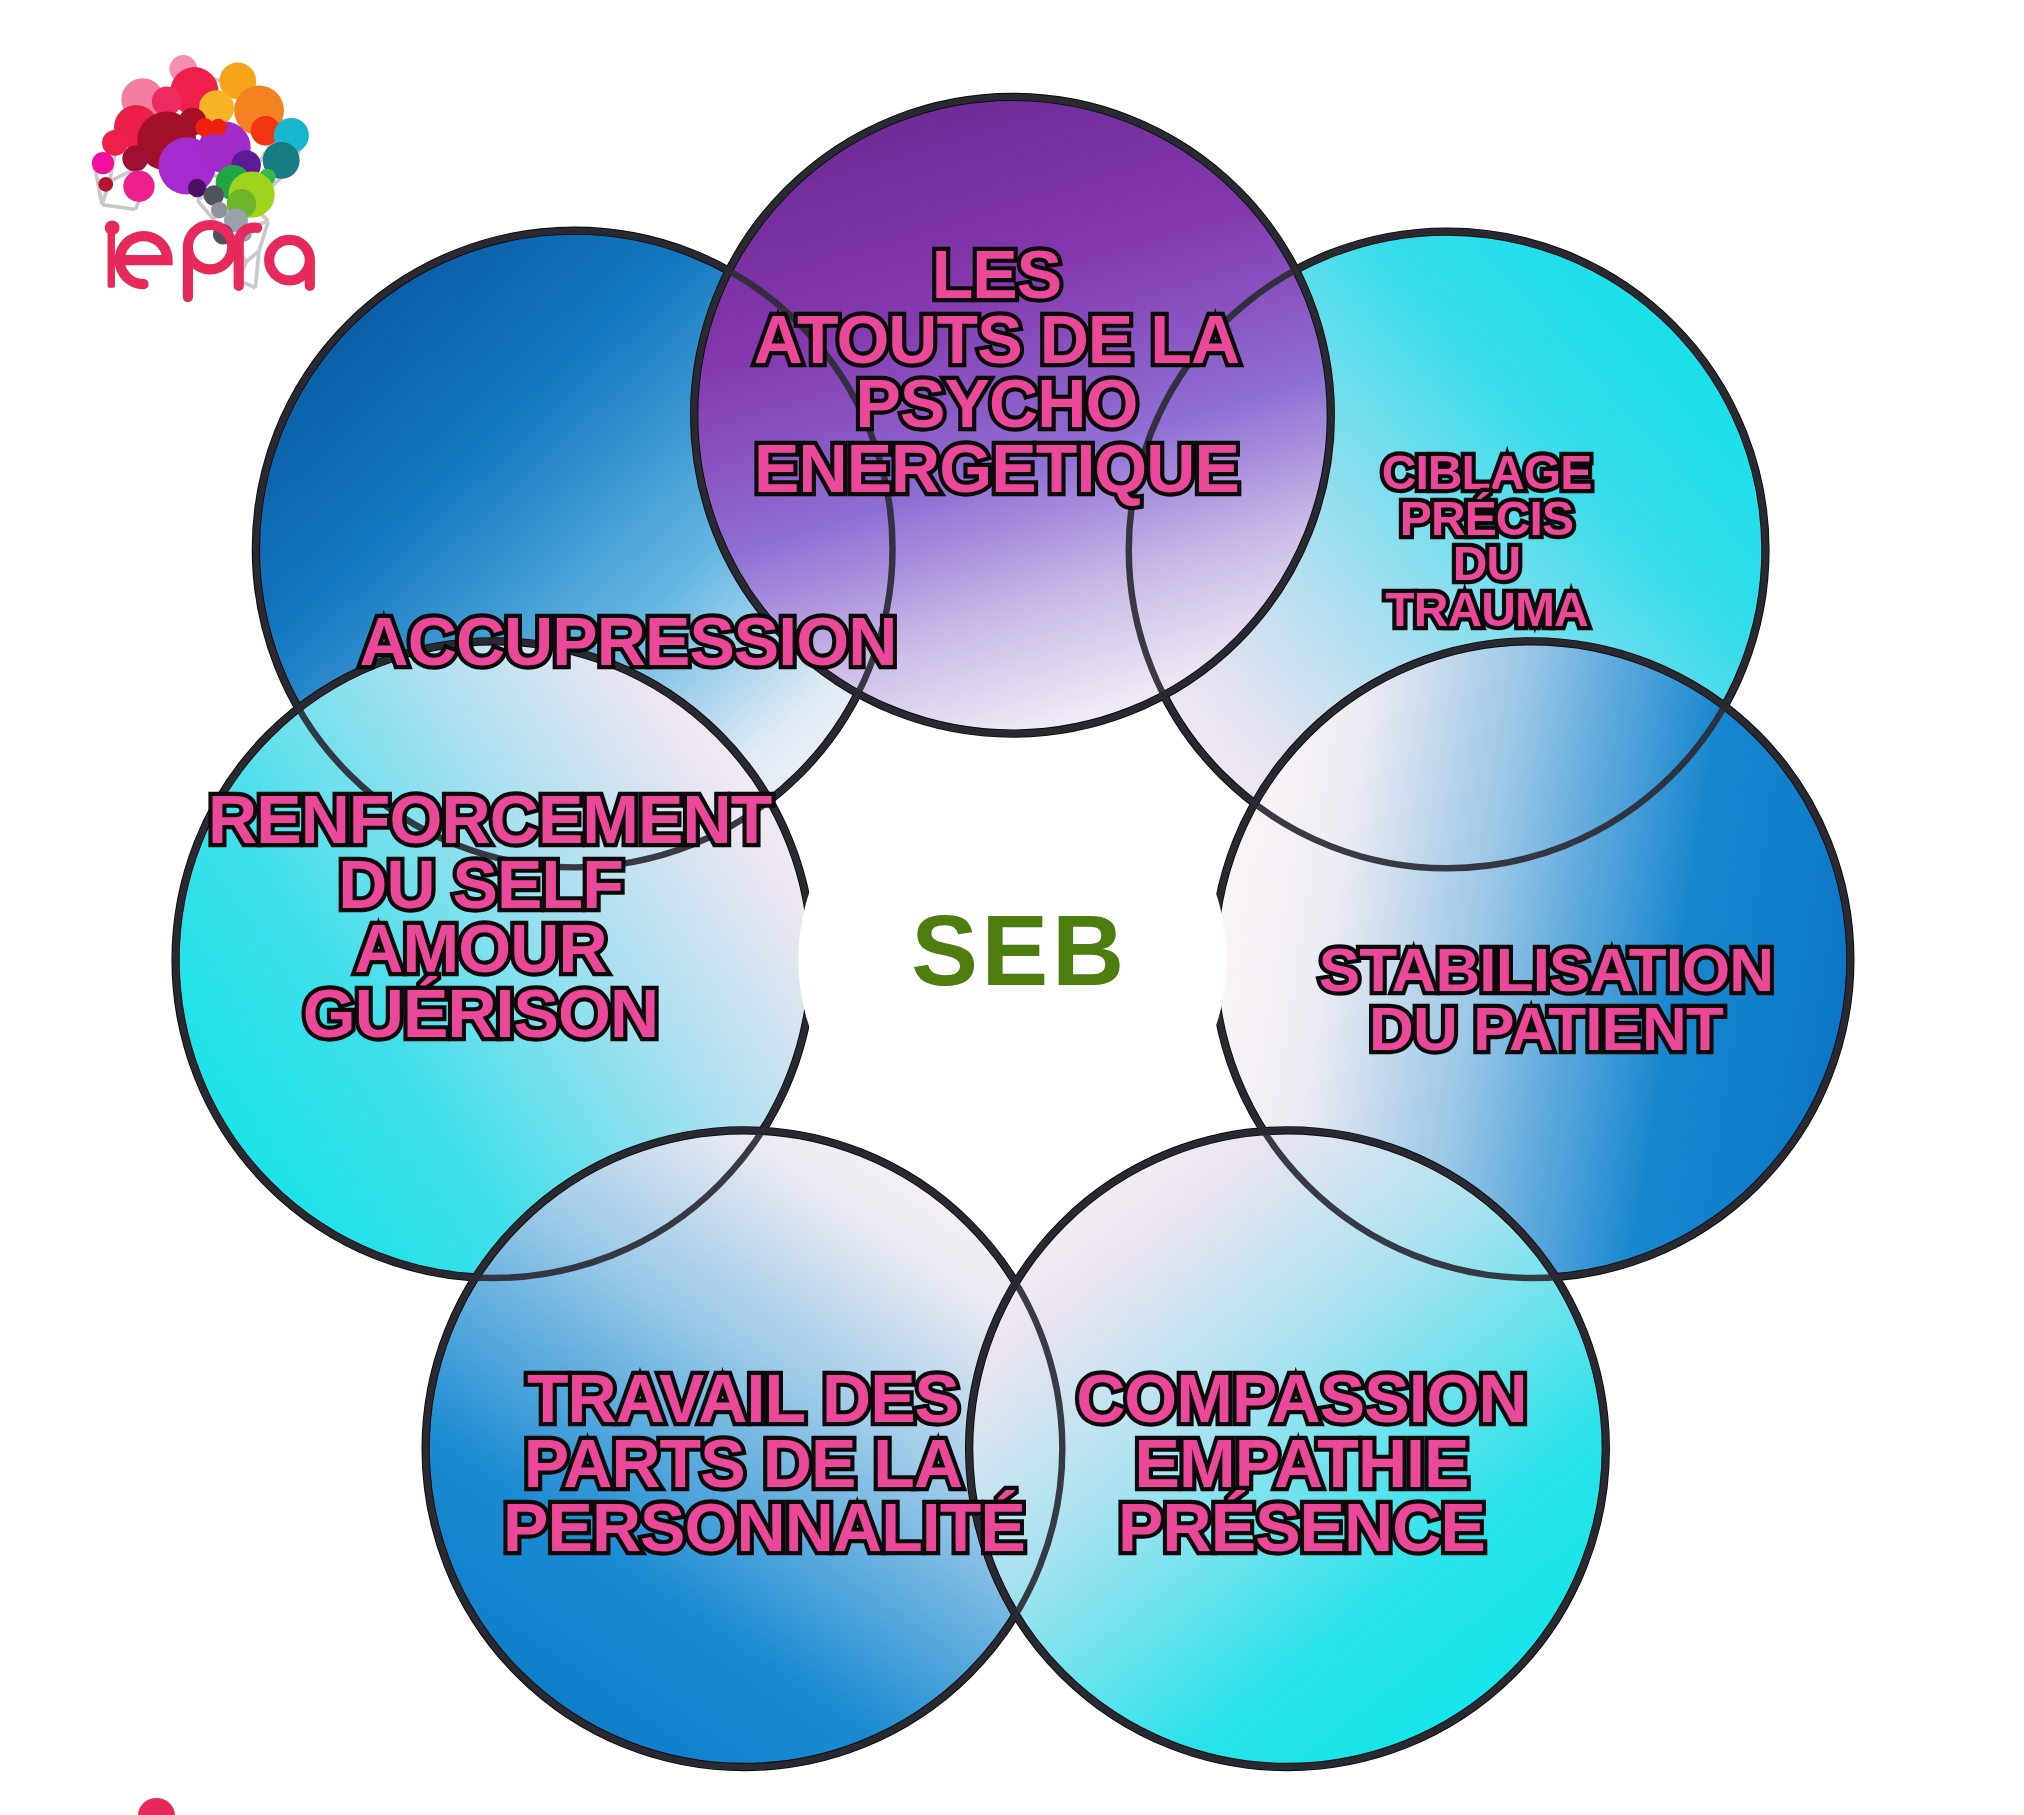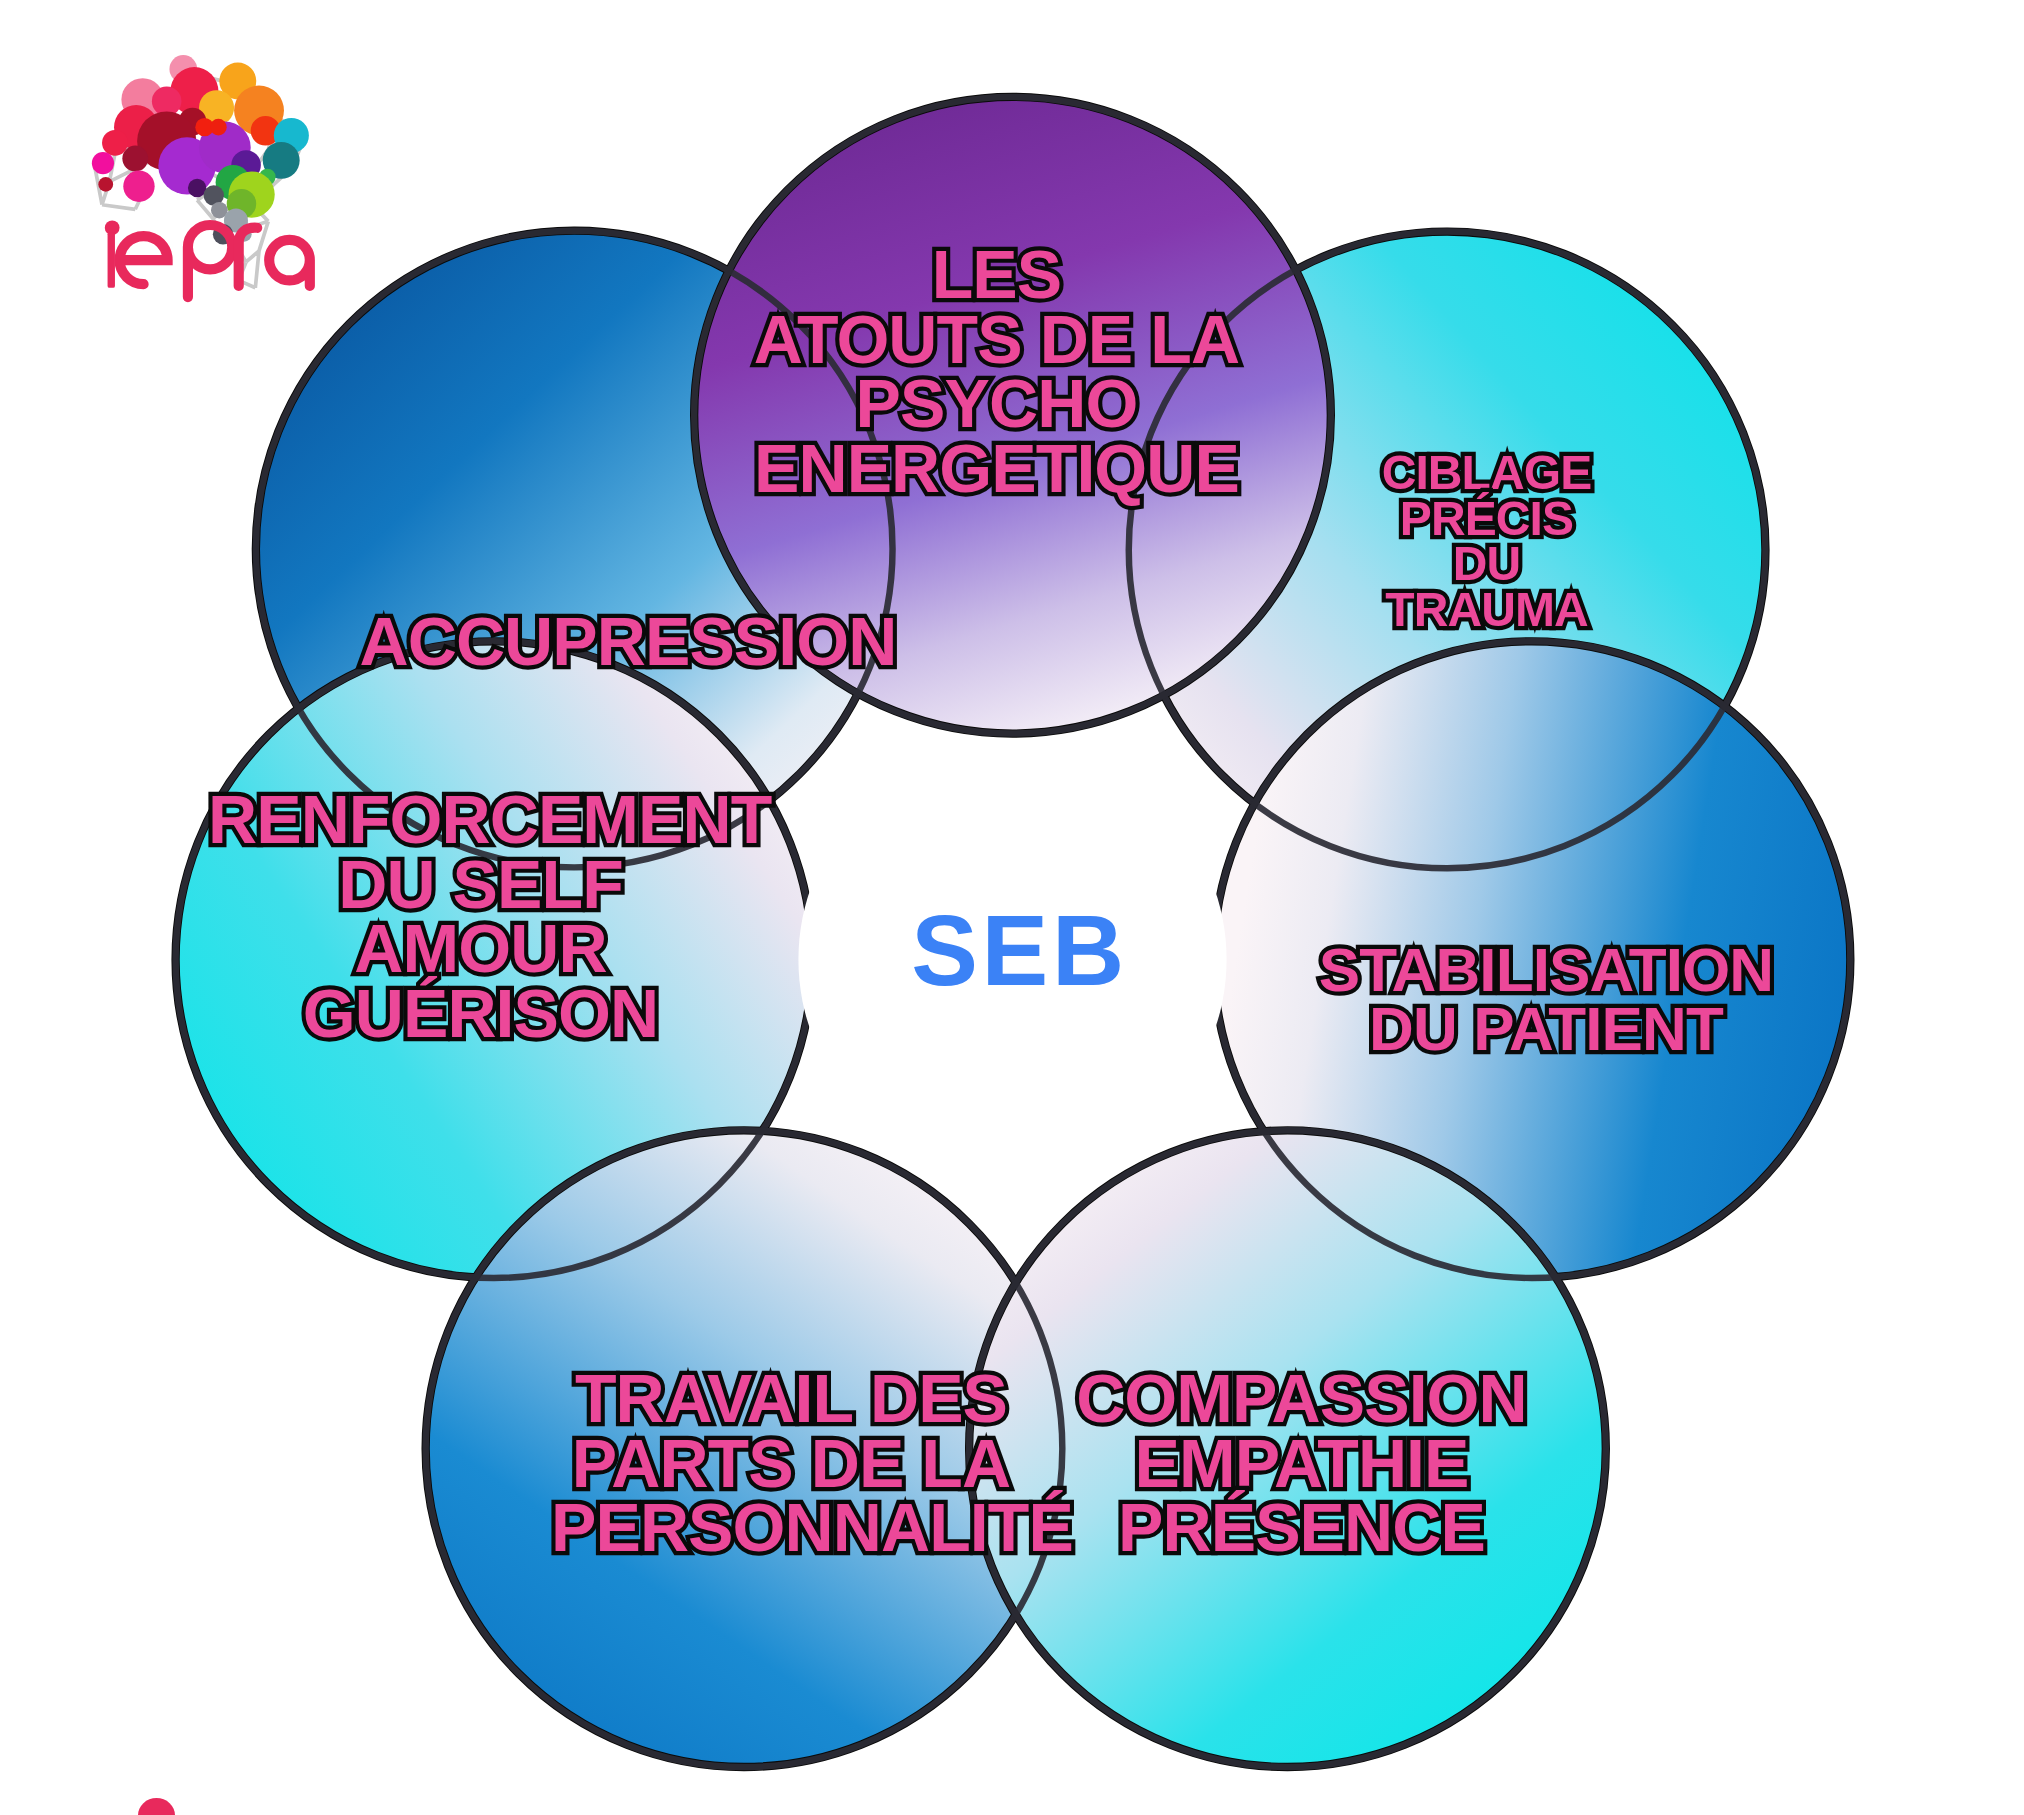--- a/index.html
+++ b/index.html
@@ -23,27 +23,27 @@
        paint-order:stroke fill;
        letter-spacing:-0.9px;
        white-space:pre-line;
        text-transform:uppercase;
        pointer-events:none;}
 
   .lbl-top     {left:701px; top:242px; width:591px; font-size:68px;}
   .lbl-tr      {left:1288px;top:450px; width:397px; font-size:48px;}
   .lbl-right   {left:1260px;top:941px;width:572px; font-size:62px;}
   .lbl-br      {left:1071px;top:1366px;width:461px; font-size:68px;}
-  .lbl-bl      {left:503px; top:1366px;width:480px; font-size:68px;margin-left:48px;}
+  .lbl-bl      {left:503px; top:1366px;width:480px; font-size:68px;}
   .lbl-left    {left:208px; top:787px; width:545px; font-size:68px;}
   .lbl-tl      {left:351px; top:609px; width:554px; font-size:68px;}
 
   #seb{position:absolute;left:858px;top:900px;width:323px;text-align:center;
        font-family:"Liberation Sans",sans-serif;font-weight:bold;
-       font-size:100px;color:#3b82f6;letter-spacing:3.7px;line-height:1;}
+       font-size:100px;color:#4d7c0f;letter-spacing:3.7px;line-height:1;}
 
   #pink-sliver{position:absolute;left:138px;top:1798px;width:37px;height:17.5px;
        background:#e8295c;border-radius:50% 50% 0 0 / 100% 100% 0 0;}
 </style>
 </head>
 <body>
 
 <div id="logo">
   <svg width="314" height="314" viewBox="0 0 340 340" xmlns="http://www.w3.org/2000/svg">
     <g stroke="#c9c9c9" stroke-width="4" fill="none">

